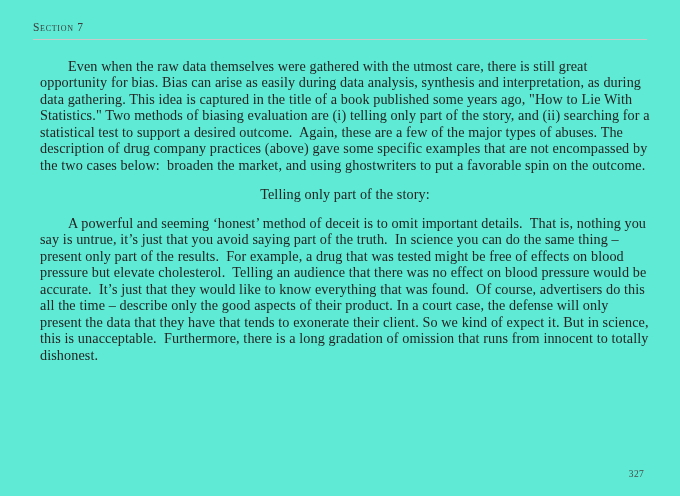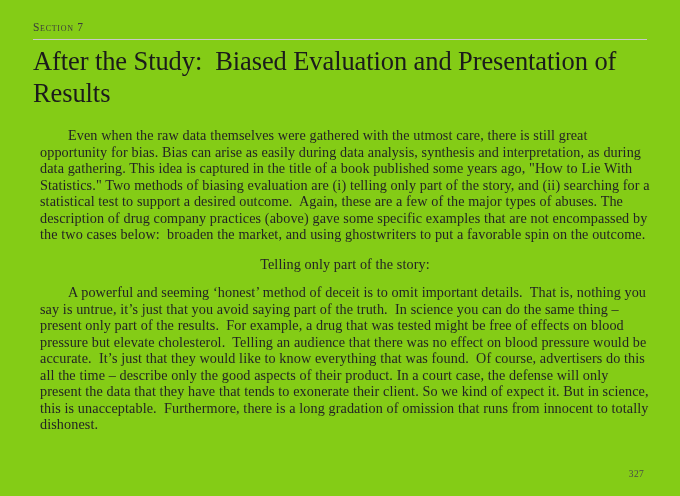--- a/index.html
+++ b/index.html
@@ -10,21 +10,21 @@
     width: 680px;
     height: 496px;
     background: #ffffff;
     overflow: hidden;
   }
   .page {
     position: relative;
     box-sizing: border-box;
     width: 680px;
     height: 496px;
-    background: #84cc16;
+    background: #5eead4;
     padding: 21px 33px 0 33px;
     font-family: "Liberation Serif", "DejaVu Serif", serif;
   }
   .section-label {
     font-size: 11.5px;
     color: #3c3c3c;
     font-variant: small-caps;
     letter-spacing: 0.7px;
     line-height: 1.1;
   }
@@ -75,21 +75,20 @@
   }
 </style>
 </head>
 <body>
 
 <div class="page">
 
   <header>
     <div class="section-label">Section 7</div>
     <div class="header-divider"></div>
-    <h1 class="page-title">After the Study:  Biased Evaluation and Presentation of Results</h1>
   </header>
 
   <main class="body-text">
     <p class="para">Even when the raw data themselves were gathered with the utmost care, there is still great opportunity for bias. Bias can arise as easily during data analysis, synthesis and interpretation, as during data gathering. This idea is captured in the title of a book published some years ago, "How to Lie With Statistics." Two methods of biasing evaluation are (i) telling only part of the story, and (ii) searching for a statistical test to support a desired outcome.  Again, these are a few of the major types of abuses. The description of drug company practices (above) gave some specific examples that are not encompassed by the two cases below:  broaden the market, and using ghostwriters to put a favorable spin on the outcome.</p>
     <h2 class="subheading">Telling only part of the story:</h2>
     <p class="para">A powerful and seeming ‘honest’ method of deceit is to omit important details.  That is, nothing you say is untrue, it’s just that you avoid saying part of the truth.  In science you can do the same thing – present only part of the results.  For example, a drug that was tested might be free of effects on blood pressure but elevate cholesterol.  Telling an audience that there was no effect on blood pressure would be accurate.  It’s just that they would like to know everything that was found.  Of course, advertisers do this all the time – describe only the good aspects of their product. In a court case, the defense will only present the data that they have that tends to exonerate their client. So we kind of expect it. But in science, this is unacceptable.  Furthermore, there is a long gradation of omission that runs from innocent to totally dishonest.</p>
   </main>
 
   <footer>
     <span class="page-number">327</span>

